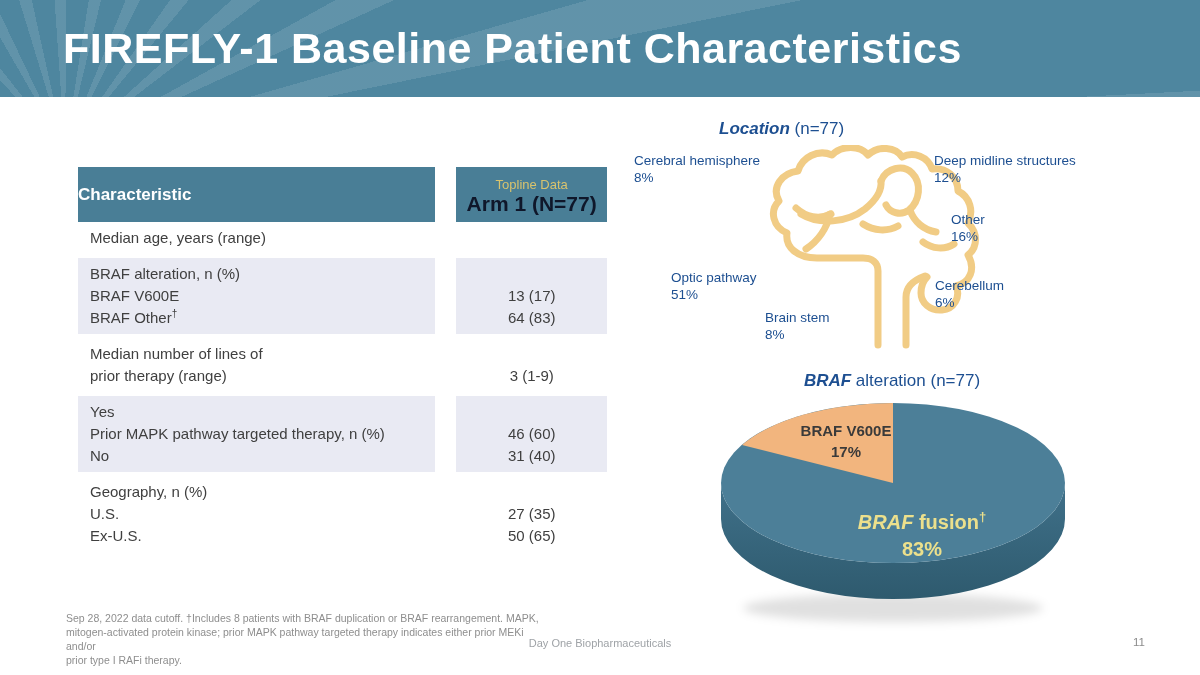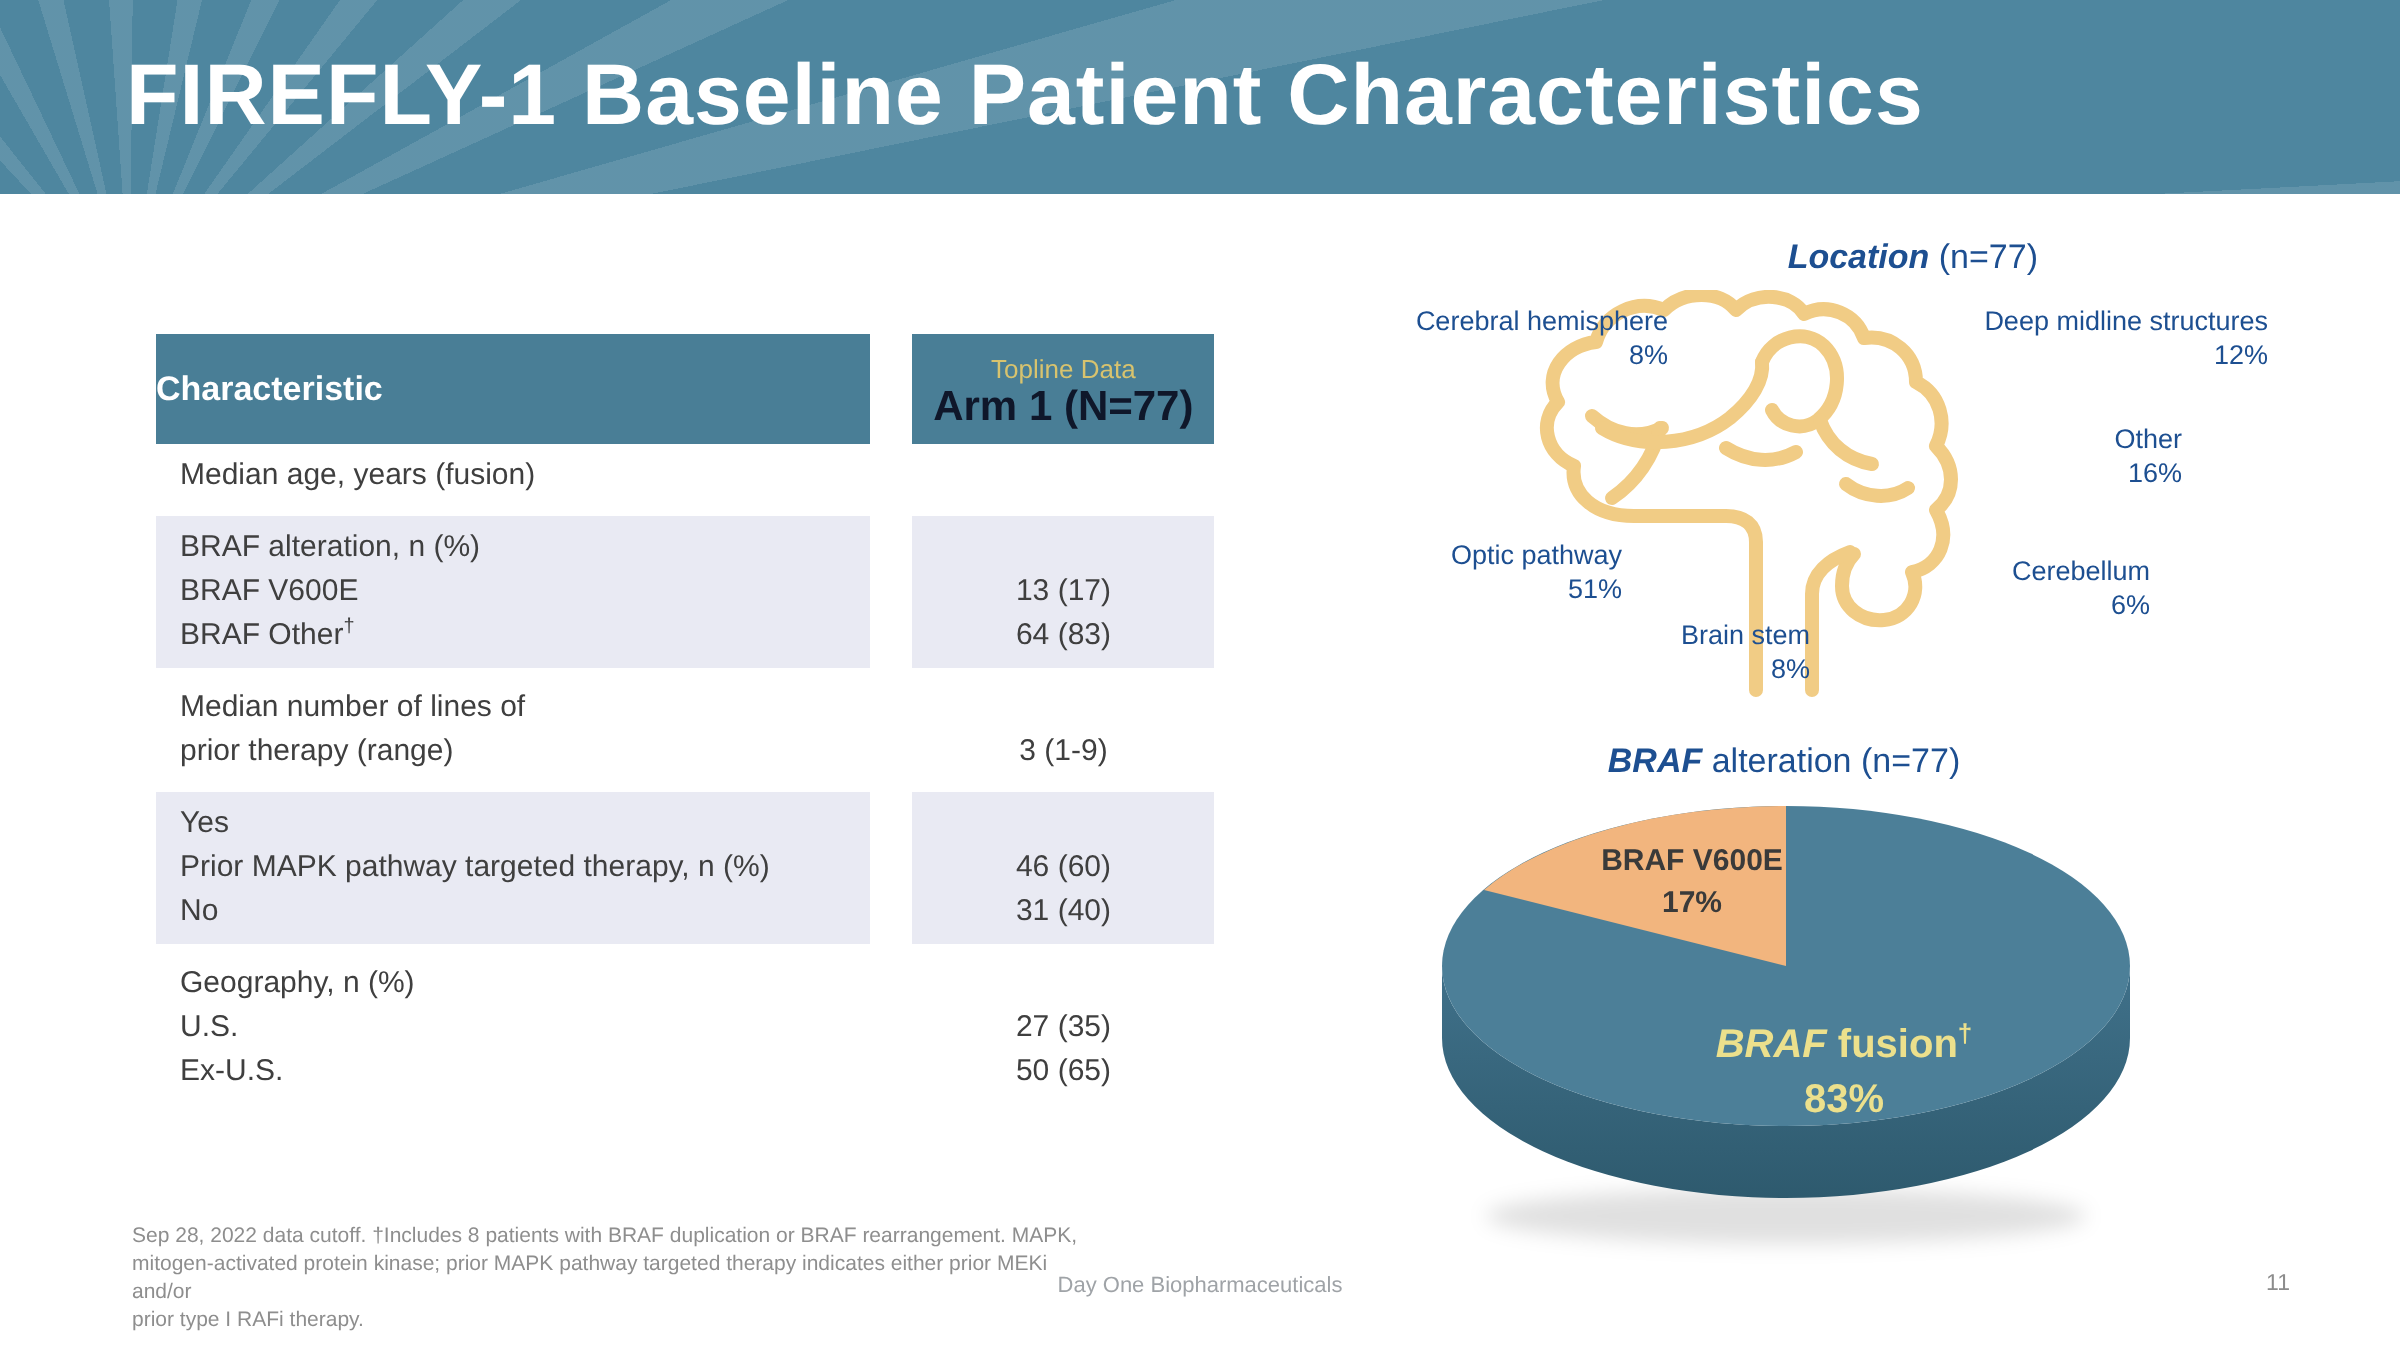--- a/index.html
+++ b/index.html
@@ -30,25 +30,25 @@
   .tl,.tv{height:22px;line-height:22px;font-size:15px;white-space:nowrap;}
   sup.dag{font-size:10px;vertical-align:super;line-height:0;}
   .thead{height:55px;margin-bottom:0;}
   .thead .tcol{background:#497e96;padding:0;}
   .thead .tcol.labels{justify-content:center;}
   .hchar{color:#ffffff;font-weight:700;font-size:17px;}
   .thead .tcol.values{justify-content:center;}
   .htop{color:#d8c36e;font-size:13px;line-height:17px;}
   .harm{color:#0f172a;font-weight:700;font-size:21px;line-height:21px;}
   
-  .loc-title{position:absolute;left:719px;top:119px;width:300px;text-align:right;
+  .loc-title{position:absolute;left:719px;top:119px;width:300px;text-align:left;
     font-size:17px;color:#1d4f91;}
   .loc-title .it{font-weight:700;font-style:italic;}
   .brain{position:absolute;left:755px;top:145px;}
-  .loclab{position:absolute;text-align:right;color:#1d4f91;font-size:13.5px;line-height:17px;}
+  .loclab{position:absolute;text-align:left;color:#1d4f91;font-size:13.5px;line-height:17px;}
   
   .pie-title{position:absolute;left:742px;top:371px;width:300px;text-align:center;
     font-size:17px;color:#1d4f91;}
   .pie-title .it{font-weight:700;font-style:italic;}
   .piewrap{position:absolute;left:713px;top:398px;}
   .pielab-small{position:absolute;left:756px;top:420px;width:180px;text-align:center;
     color:#3a3a3a;font-weight:700;font-size:15px;line-height:21px;}
   .pielab-big{position:absolute;left:792px;top:503px;width:260px;text-align:center;
     color:#ece08c;font-weight:700;font-size:20px;line-height:27px;}
   .pielab-big .it{font-style:italic;}
@@ -76,21 +76,21 @@
         <div class="hchar">Characteristic</div>
       </div>
       <div class="tcol values">
         <div class="htop">Topline Data</div>
         <div class="harm">Arm 1 (N=77)</div>
       </div>
     </div>
 
     <div class="trow">
       <div class="tcol labels">
-        <div class="tl">Median age, years (fusion)</div>
+        <div class="tl">Median age, years (range)</div>
       </div>
     </div>
 
     <div class="trow shaded">
       <div class="tcol labels">
         <div class="tl">BRAF alteration, n (%)</div>
         <div class="tl">BRAF V600E</div>
         <div class="tl"><span>BRAF Other</span><sup class="dag">†</sup></div>
       </div>
       <div class="tcol values">

